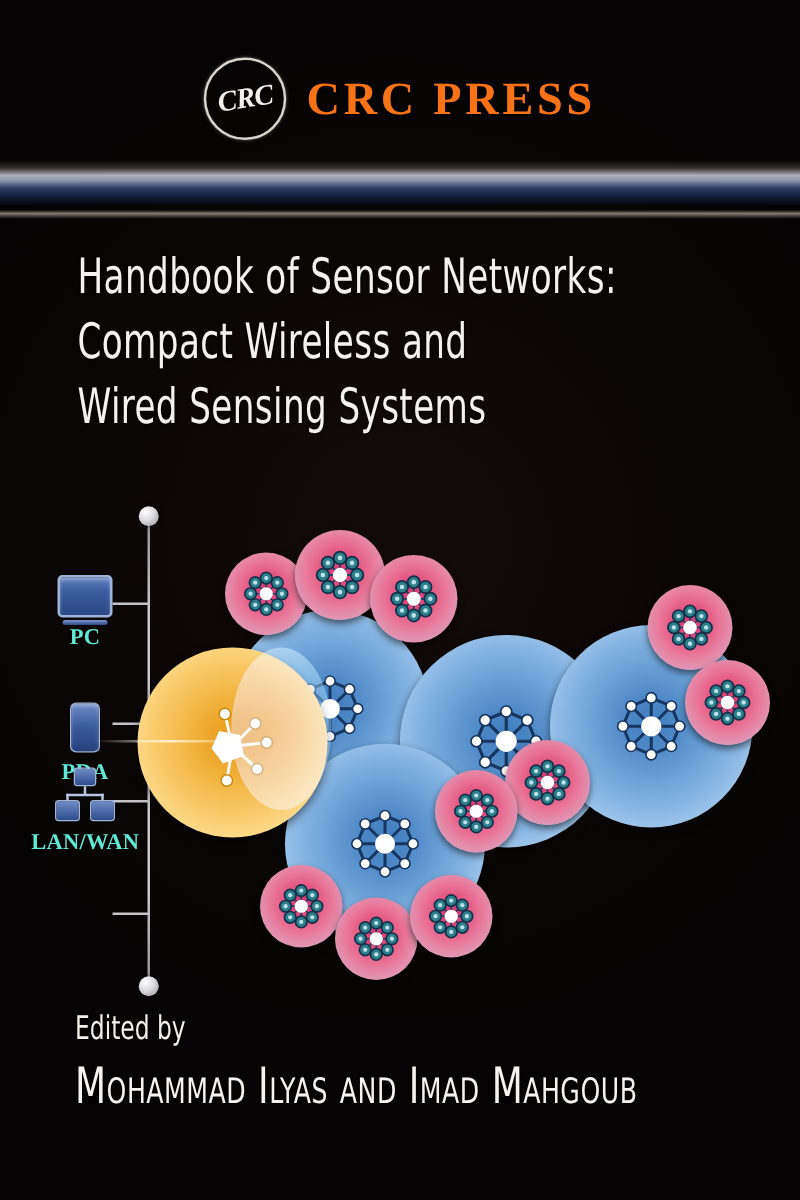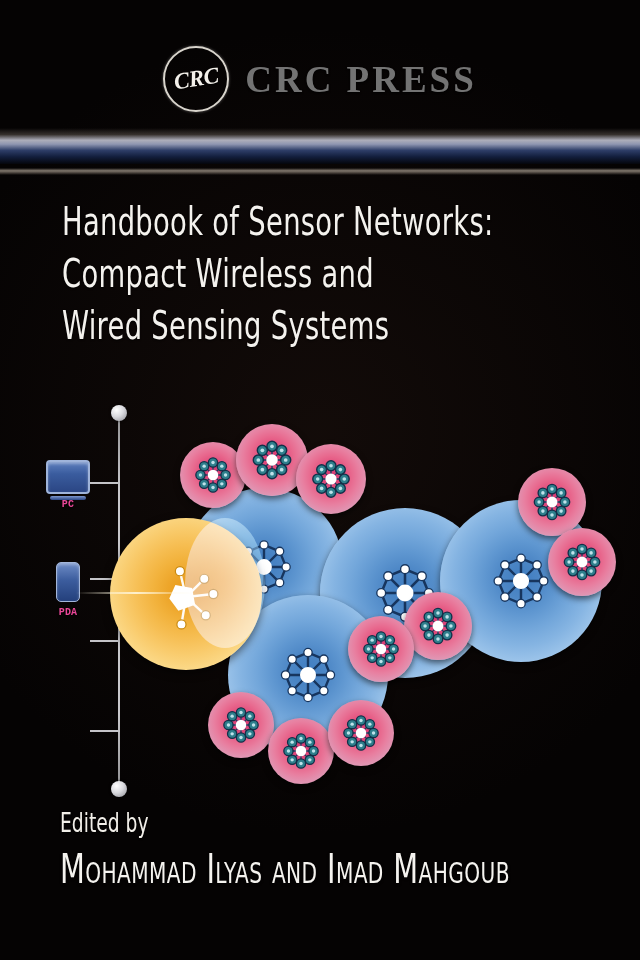--- a/index.html
+++ b/index.html
@@ -63,21 +63,21 @@
     letter-spacing: -0.5px;
     color: #f3f0ea;
     transform: rotate(-9deg);
     text-shadow: 0 1px 1px rgba(0,0,0,0.8);
   }
   .crc-wordmark {
     font-family: "Liberation Serif", serif;
     font-weight: bold;
     font-size: 37px;
     letter-spacing: 3px;
-    color: #737373;
+    color: #f97316;
     text-shadow: 0 1px 2px rgba(0,0,0,0.9);
     text-align: center;
   }
 
   
   .band {
     position: absolute;
     left: 0;
     width: 640px;
     z-index: 3;
@@ -161,24 +161,24 @@
     background: #c4c4c8;
   }
 
   .device {
     position: absolute;
     width: 86px;
     text-align: center;
   }
   .device-label {
     margin-top: 5px;
-    font-family: Liberation Mono, monospace;
-    font-size: 10px;
+    font-family: Liberation Serif, serif;
+    font-size: 18px;
     font-weight: bold;
-    color: #ec4899;
+    color: #5eead4;
     letter-spacing: 0.2px;
     text-shadow: 0 1px 2px #000;
   }
   .device-glyph {
     position: relative;
     height: 46px;
     display: flex;
     align-items: flex-end;
     justify-content: center;
   }
@@ -381,20 +381,34 @@
       <div class="device-label">PC</div>
     </div>
 
     <div class="device" style="left:25px; top:156px;">
       <div class="device-glyph">
         <div class="pda-body"></div>
       </div>
       <div class="device-label">PDA</div>
     </div>
 
+    <div class="device" style="left:25px; top:212px;">
+      <div class="device-glyph">
+        <div class="lan-wrap">
+          <div class="lan-box t"></div>
+          <div class="lan-link v"></div>
+          <div class="lan-link h"></div>
+          <div class="lan-link dl"></div>
+          <div class="lan-link dr"></div>
+          <div class="lan-box bl"></div>
+          <div class="lan-box br"></div>
+        </div>
+      </div>
+      <div class="device-label">LAN/WAN</div>
+    </div>
 
 
     <div class="cell cell-blue" style="left:185px; top:88px; width:158px; height:158px;">
       <svg viewBox="0 0 100 100">
         <g stroke="#17355e" stroke-width="1.5" fill="none">
           <circle cx="50" cy="36" r="0.1"></circle>
           <path d="M50 50 L50 36 M50 50 L59.9 40.1 M50 50 L64 50 M50 50 L59.9 59.9 M50 50 L50 64 M50 50 L40.1 59.9 M50 50 L36 50 M50 50 L40.1 40.1"></path>
           <path d="M50 36 L59.9 40.1 L64 50 L59.9 59.9 L50 64 L40.1 59.9 L36 50 L40.1 40.1 Z"></path>
         </g>
         <g fill="#ffffff" stroke="#17355e" stroke-width="0.8">

